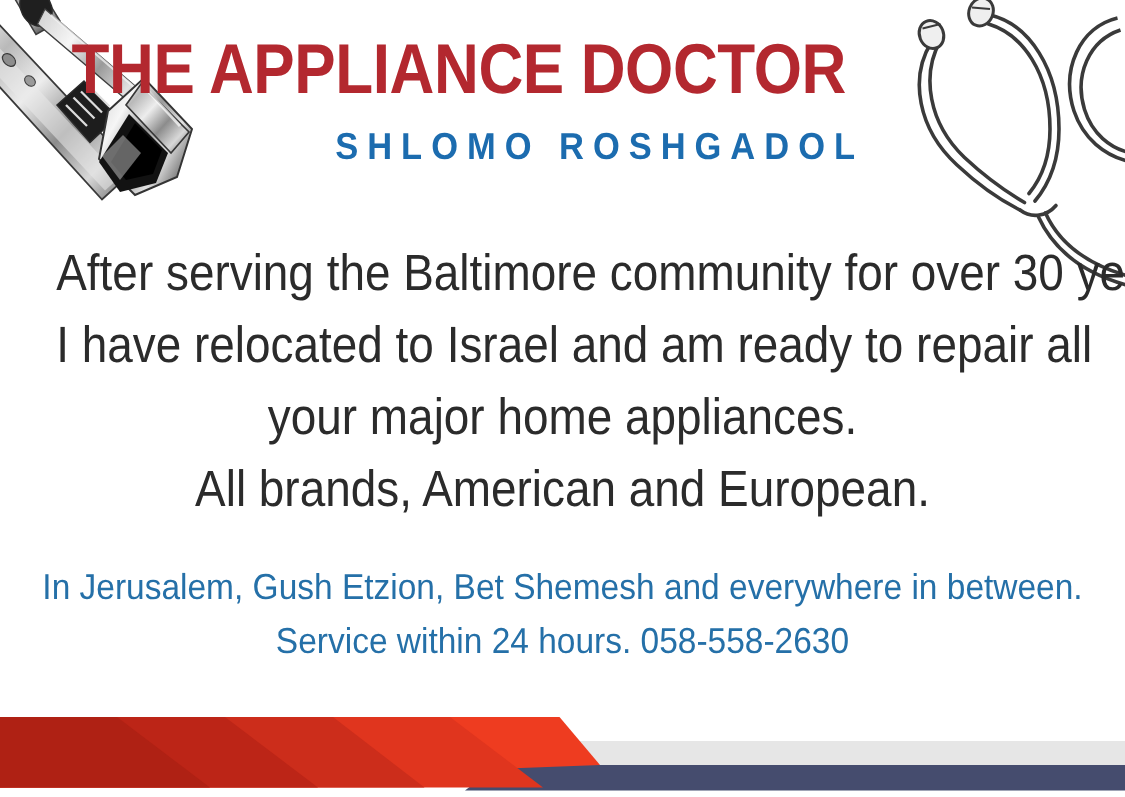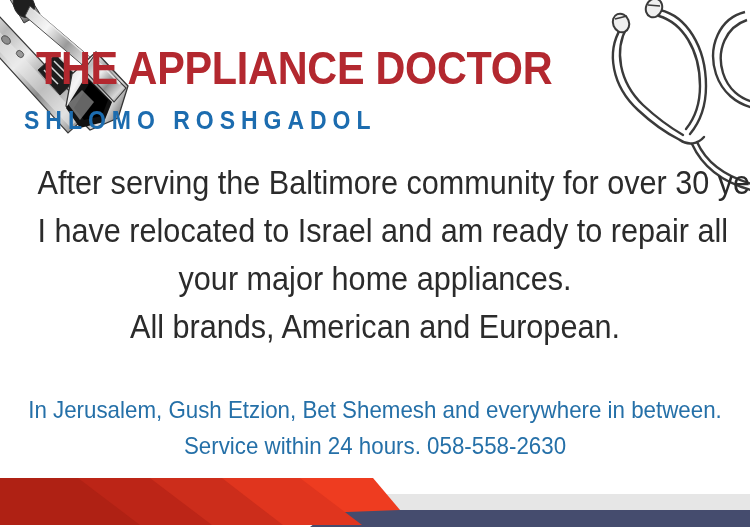--- a/index.html
+++ b/index.html
@@ -35,23 +35,23 @@
     right: -4px;
     top: -6px;
     width: 160px;
     height: 200px;
   }
 
   
   #headline-block {
     position: absolute;
     left: 0;
-    top: 44px;
+    top: 22px;
     width: 600px;
-    text-align: left;
+    text-align: right;
   }
   .headline {
     font-family: "Liberation Sans Narrow", "Liberation Sans", sans-serif;
     font-weight: 700;
     font-size: 47px;
     line-height: 1.02;
     letter-spacing: -0.3px;
     transform: scaleX(0.88);
     transform-origin: center center;
     margin: 0;
@@ -83,21 +83,21 @@
     line-height: 48px;
     transform: scaleX(0.90);
     transform-origin: center center;
     white-space: nowrap;
   }
 
   
   #contact-block {
     position: absolute;
     left: 0;
-    top: 392px;
+    top: 374px;
     width: 750px;
     text-align: center;
   }
   .contact-line {
     font-family: "Liberation Sans Narrow", "Liberation Sans", sans-serif;
     font-weight: 400;
     font-size: 24px;
     line-height: 36px;
     transform: scaleX(0.93);
     transform-origin: center center;

